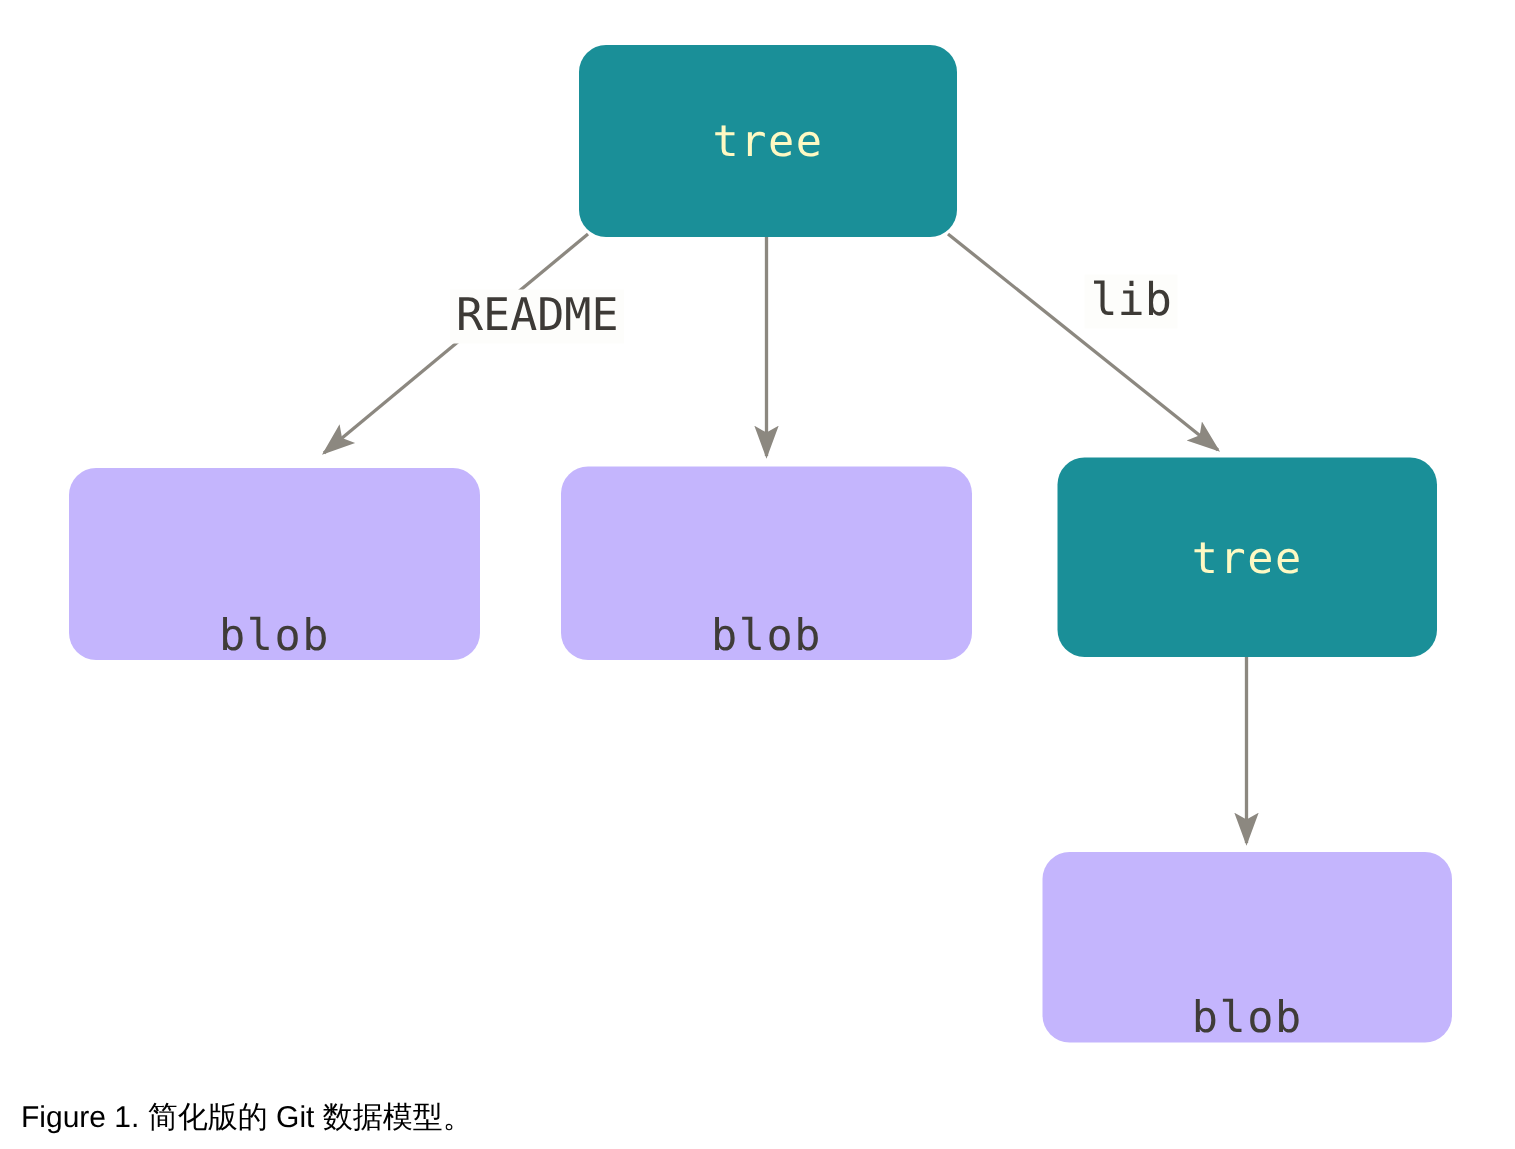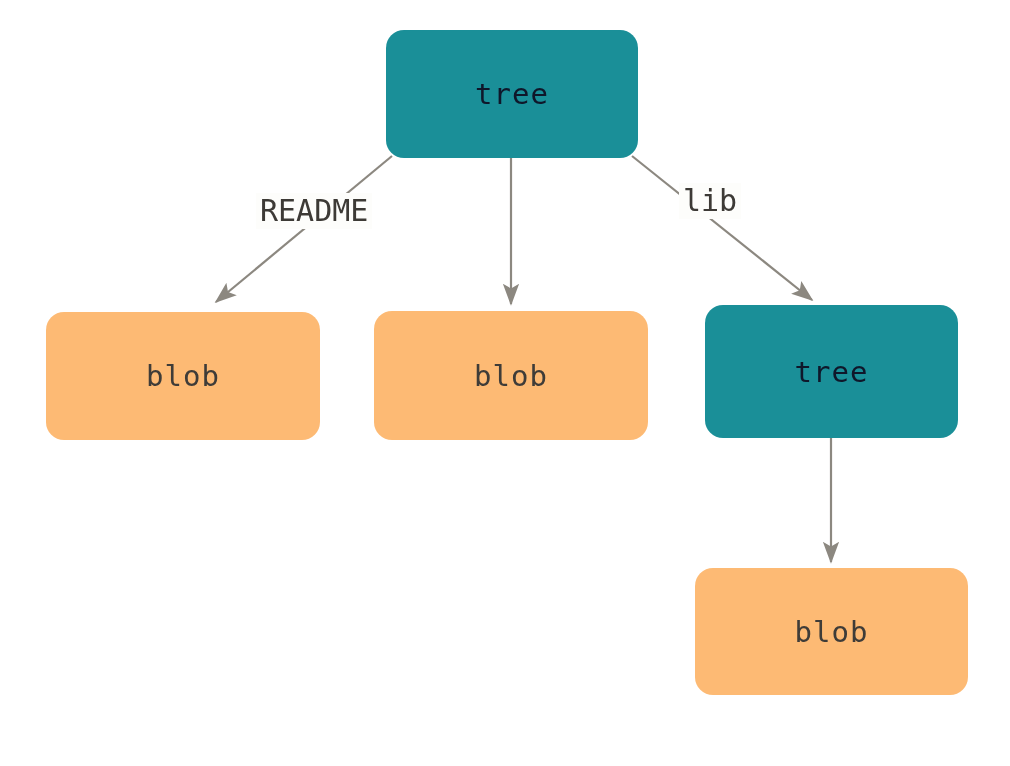--- a/index.html
+++ b/index.html
@@ -39,38 +39,40 @@
     justify-content: center;
     border-radius: 18px;
     box-sizing: border-box;
     font-family: "DejaVu Sans Mono", "Liberation Mono", monospace;
     font-size: 29px;
     letter-spacing: 1px;
     z-index: 2;
   }
   .node.tree {
     background: #1a8f98;
-    color: #0f172a;
+    color: #fef9c3;
   }
   .node.blob {
-    background: #fdba74;
+    background: #c4b5fd;
     color: #3f3c38;
+    align-items: flex-end;
   }
 
   
   .edge-label {
     position: absolute;
     font-family: "DejaVu Sans Mono", "Liberation Mono", monospace;
     font-size: 30px;
     color: #3d3a36;
     background: #fdfdfb;
     white-space: nowrap;
     line-height: 1;
     padding: 3px 4px;
     z-index: 3;
+    margin-left: 44px;
   }
 
   
   #caption {
     position: absolute;
     left: 14px;
     top: 731px;
     font-family: "Liberation Sans", "DejaVu Sans", sans-serif;
     font-size: 20px;
     color: #000000;
@@ -125,14 +127,15 @@
   <div class="node blob" style="left:695px; top:568px; width:273px; height:127px;">
     <span>blob</span>
   </div>
 
   <div class="edge-label" style="left:256px; top:193px;">README</div>
 
 
   <div class="edge-label" style="left:679px; top:183px;">lib</div>
 
 
+  <div id="caption">Figure 1. 简化版的 Git 数据模型。</div>
 
 </div>
 
 </body></html>

